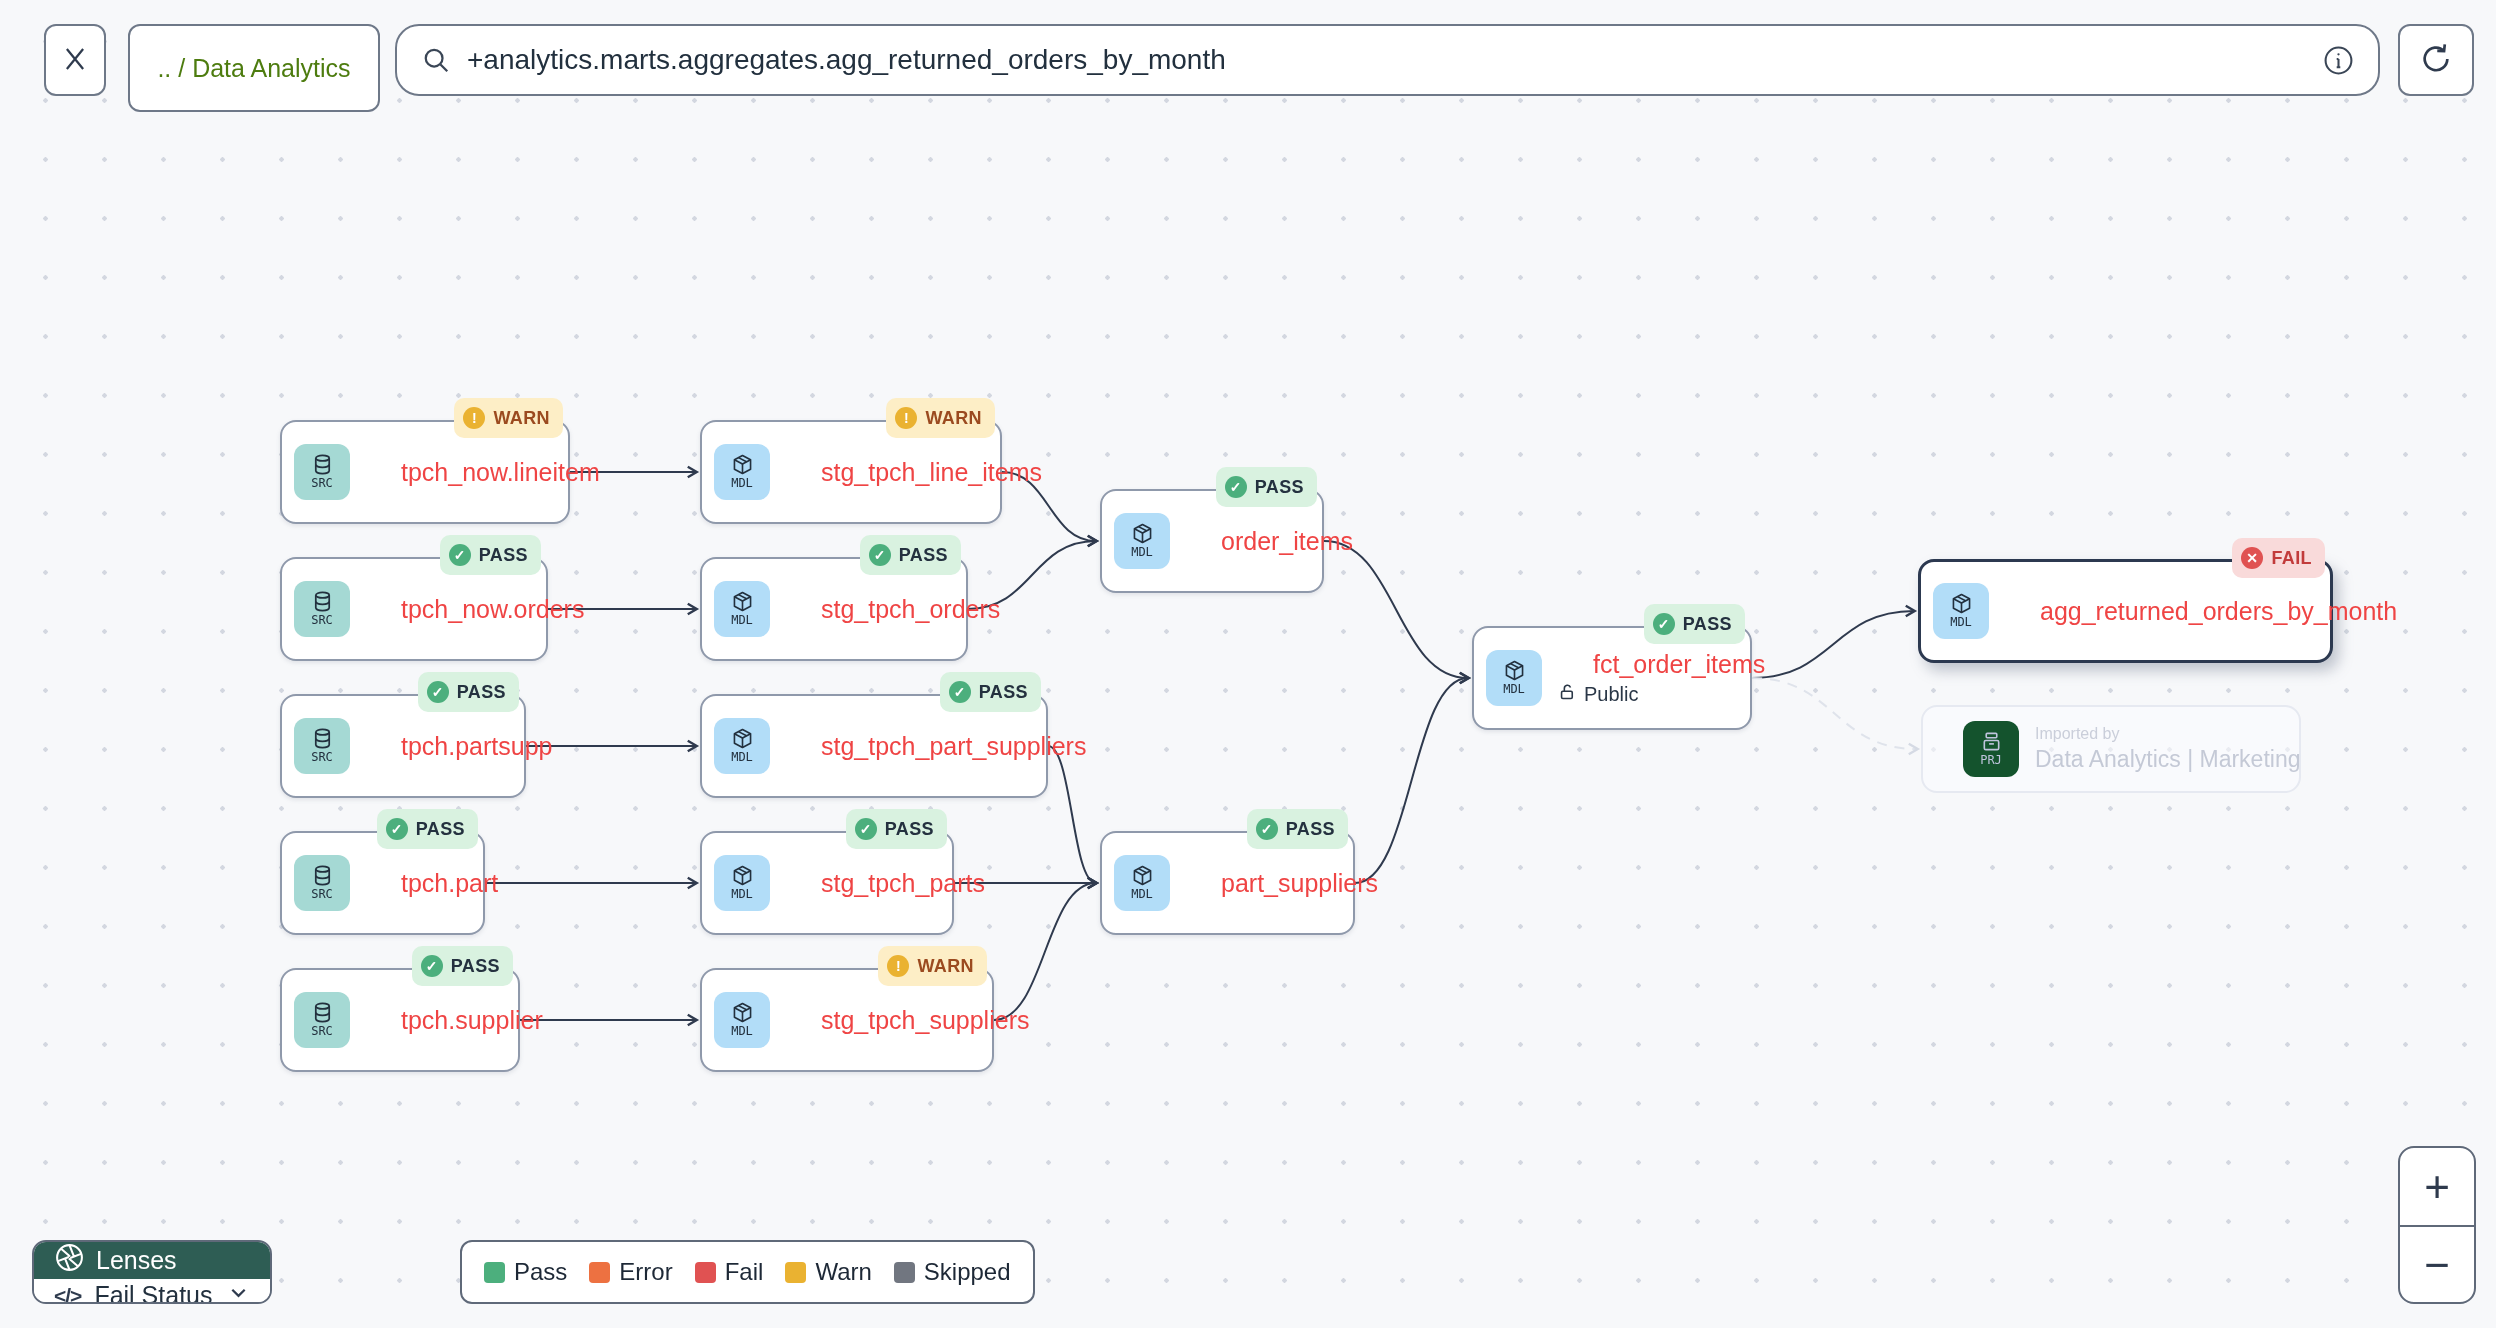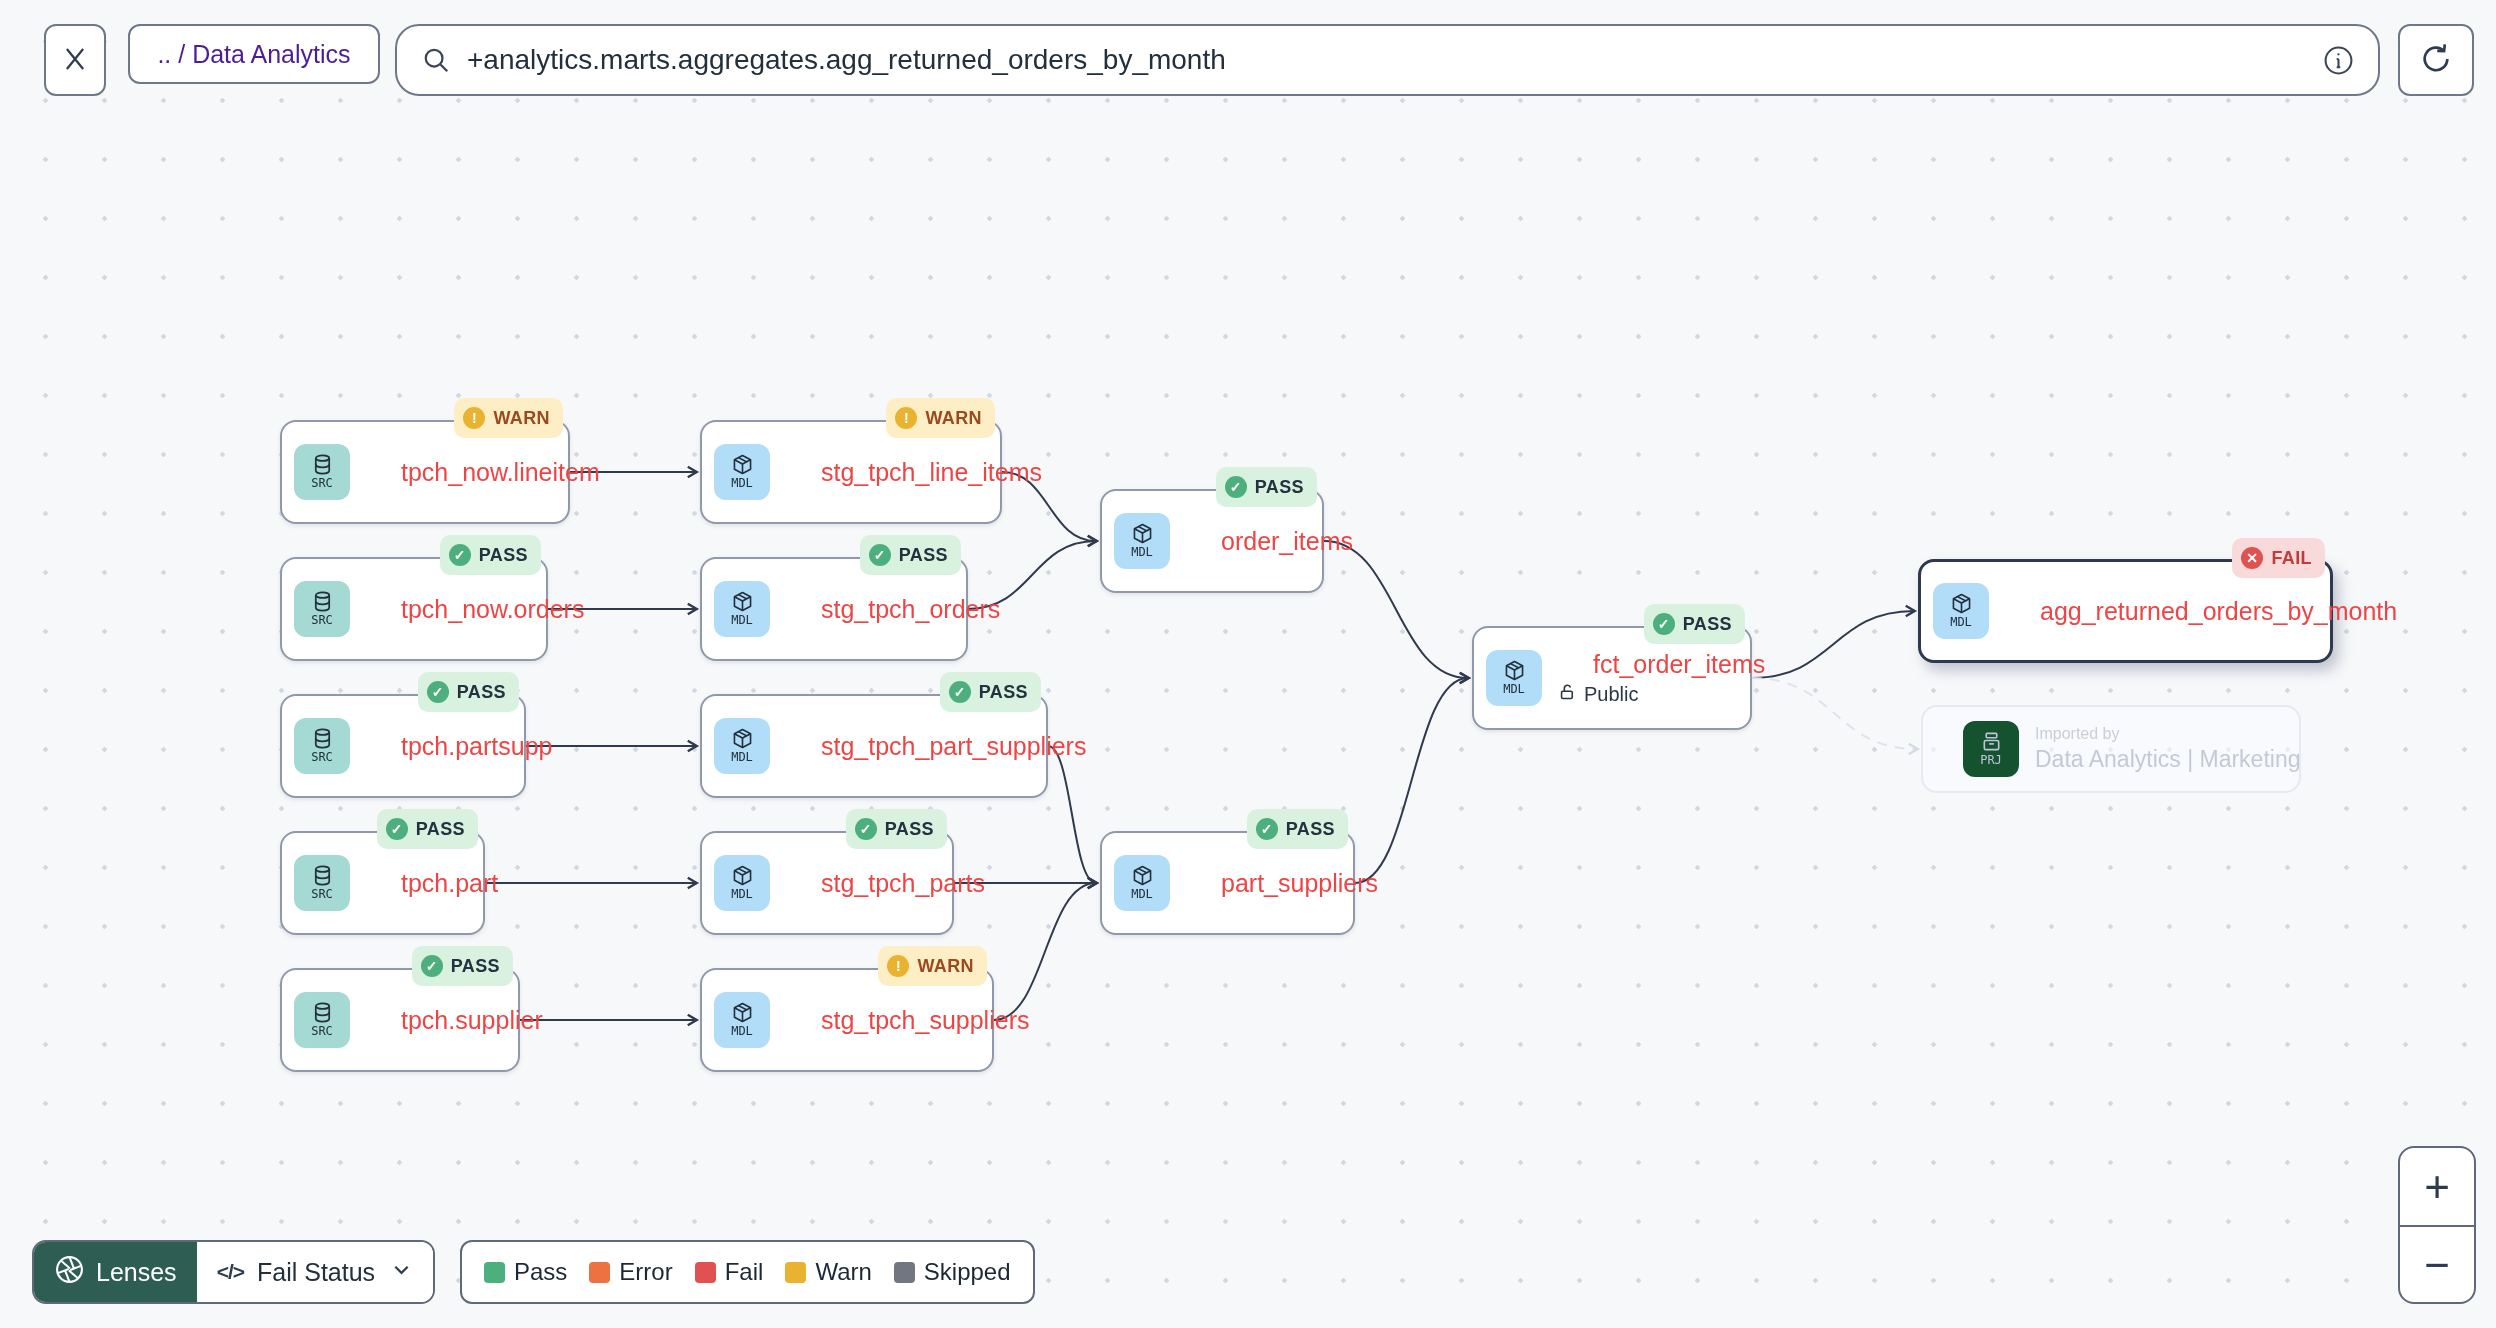--- a/index.html
+++ b/index.html
@@ -76,41 +76,41 @@
   .bar-btn {
     position: absolute;
     background: #fff;
     border: 2px solid #6e7888;
     border-radius: 12px;
     display: flex; align-items: center; justify-content: center;
     cursor: pointer;
     font-family: "Liberation Sans", sans-serif;
   }
   .close-btn { left: 44px; top: 24px; width: 62px; height: 72px; }
-  .breadcrumb-btn { left: 128px; top: 24px; width: 252px; height: 60px; font-size: 25px; color: #4c1d95; }
+  .breadcrumb-btn { left: 128px; top: 24px; width: 252px; height: 88px; font-size: 25px; color: #4d7c0f; }
   .search-box {
     position: absolute; left: 395px; top: 24px; width: 1985px; height: 72px;
     background: #fff; border: 2px solid #6e7888; border-radius: 24px;
     display: flex; align-items: center; gap: 16px; padding: 0 24px;
   }
   .search-box input {
     flex: 1; border: none; outline: none; background: transparent;
     font-family: "Liberation Sans", sans-serif;
     font-size: 28px; color: #22303e;
   }
   .icon-btn { display: flex; align-items: center; justify-content: center; cursor: pointer; background: none; border: none; }
   .refresh-btn { left: 2398px; top: 24px; width: 76px; height: 72px; }
 
   
   .footer { position: absolute; inset: 0; z-index: 5; pointer-events: none; }
   .footer > * { pointer-events: auto; }
   .lens-control {
     position: absolute; left: 32px; top: 1240px; height: 64px;
     display: flex; border: 2px solid #5f6979; border-radius: 14px;
-    overflow: hidden; background: #fff;
+    overflow: hidden; background: #fff; flex-direction: column;
   }
   .lenses-seg {
     display: flex; align-items: center; gap: 11px;
     padding: 0 20px; color: #fff; font-size: 25px; cursor: pointer;
   }
   .selector-seg {
     display: flex; align-items: center; gap: 13px;
     padding: 0 18px 0 20px; font-size: 25px; color: #22303e;
     background: #fff; cursor: pointer;
   }

